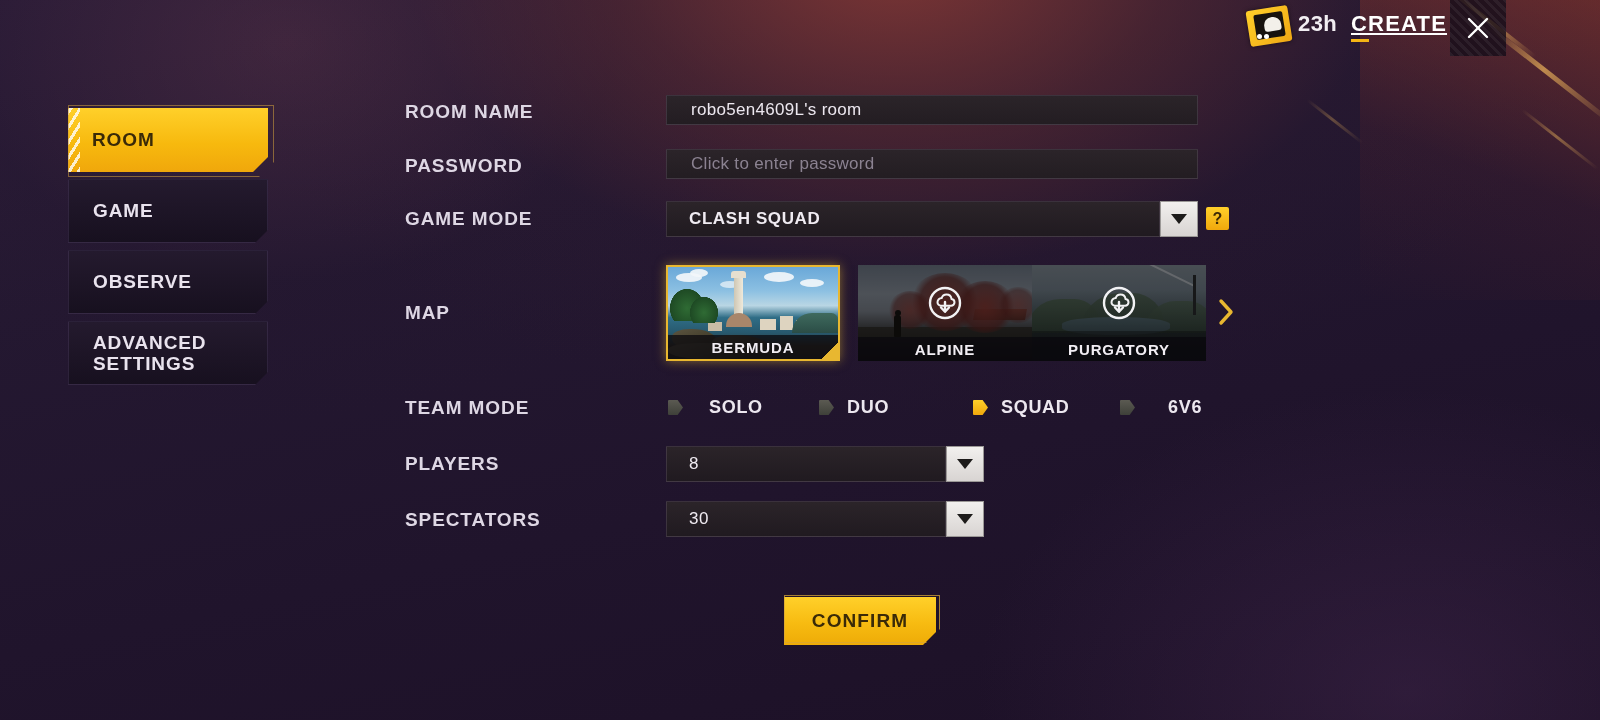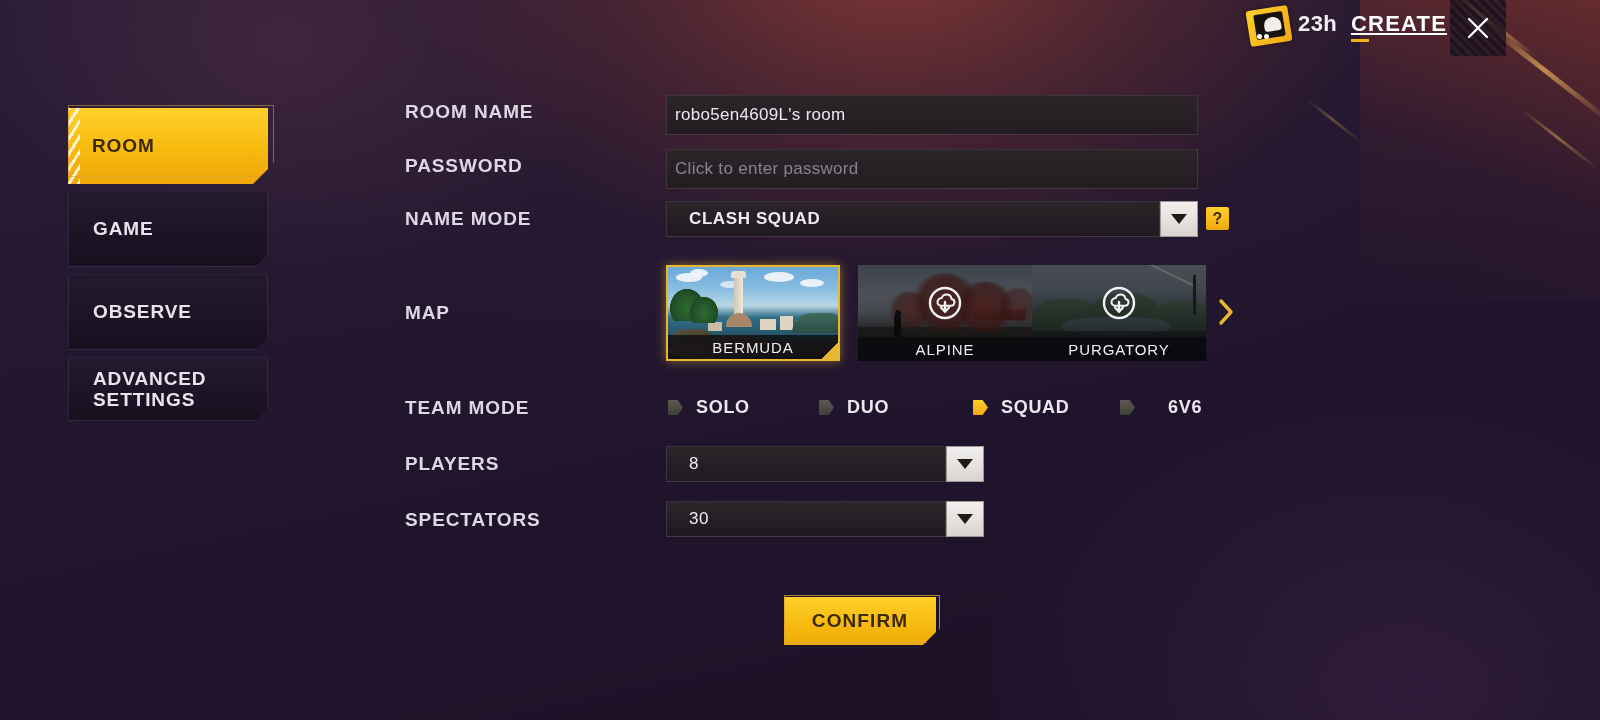--- a/index.html
+++ b/index.html
@@ -52,21 +52,21 @@
   .create-underline { position: absolute; left: 1351px; top: 39px; width: 18px; height: 3px; background: #f3b515; }
 
   .close-btn { position: absolute; left: 1450px; top: 0px; width: 56px; height: 56px;
     background-color: rgba(22,14,26,0.82);
     background-image: repeating-linear-gradient(45deg, rgba(255,255,255,0.055) 0 3px, rgba(0,0,0,0) 3px 7px);
     display: flex; align-items: center; justify-content: center; cursor: pointer; }
 
   
   .sidebar { position: absolute; left: 68px; top: 108px; width: 200px; }
 
-  .tab { position: relative; width: 200px; height: 76px; margin-bottom: 7px; display: flex;
+  .tab { position: relative; width: 200px; height: 64px; margin-bottom: 7px; display: flex;
     align-items: center; cursor: pointer;
     background: linear-gradient(180deg, #241a2e 0%, #17101f 100%);
     clip-path: polygon(0 0, 100% 0, 100% calc(100% - 13px), calc(100% - 13px) 100%, 0 100%);
     border: 1px solid rgba(120,96,150,0.22); }
   .tab-label { font-size: 19px; font-weight: 700; letter-spacing: .9px; color: #e9e3ee;
     padding-left: 24px; line-height: 1.12; }
   .tab.two-line { height: 64px; }
 
   .tab.active { background: linear-gradient(180deg, #ffd02a 0%, #f7b90e 56%, #f0a70b 100%);
     border: none; box-shadow: 0 0 22px 3px rgba(247,176,20,0.30);
@@ -77,22 +77,22 @@
   .tab-frame { position: absolute; left: 68px; top: 105px; width: 206px; height: 72px;
     border: 1px solid rgba(210,160,60,0.55); pointer-events: none;
     clip-path: polygon(0 0, 100% 0, 100% calc(100% - 15px), calc(100% - 15px) 100%, 0 100%); }
 
   
   .form { position: absolute; left: 0; top: 0; width: 1600px; height: 720px; }
 
   .f-label { position: absolute; font-size: 19px; font-weight: 700; letter-spacing: .9px;
     color: #ded7e4; white-space: nowrap; }
 
-  .field { position: absolute; height: 40px; background: linear-gradient(180deg, #2b2429 0%, #231d22 100%);
-    border: 1px solid rgba(150,130,160,0.22); display: flex; align-items: center; padding-left: 8px;
+  .field { position: absolute; height: 30px; background: linear-gradient(180deg, #2b2429 0%, #231d22 100%);
+    border: 1px solid rgba(150,130,160,0.22); display: flex; align-items: center; padding-left: 24px;
     cursor: text; text-align: center; }
   .field-text { font-size: 17px; color: #ece7ef; letter-spacing: .3px; }
   .field-text.placeholder { color: #8b8291; }
 
   .select-wrap { position: absolute; height: 36px; display: flex; align-items: stretch; }
   .select-box { flex: 1; background: linear-gradient(180deg, #2b2429 0%, #201a20 100%);
     border: 1px solid rgba(150,130,160,0.22); display: flex; align-items: center; padding-left: 22px;
     cursor: pointer; }
   .select-text { font-size: 17px; font-weight: 700; color: #f0ebf2; letter-spacing: .6px; }
   .select-text.plain { font-weight: 400; }
@@ -102,21 +102,21 @@
   .help-badge { position: absolute; left: 1206px; top: 207px; width: 23px; height: 23px;
     background: linear-gradient(180deg, #ffd02a 0%, #f0a80c 100%); display: flex; align-items: center;
     justify-content: center; font-size: 16px; font-weight: 700; color: #3d2a06; cursor: pointer;
     border-radius: 2px; }
 
   
   .maps { position: absolute; left: 666px; top: 265px; width: 540px; height: 96px; }
   .map-card { position: absolute; top: 0; width: 174px; height: 96px; cursor: pointer; overflow: hidden; }
   .map-card .art { position: absolute; inset: 0; }
   .map-name { position: absolute; left: 0; right: 0; bottom: 0; height: 24px;
-    background: rgba(10,8,14,0.74); color: #f1edf3; font-size: 15px; font-weight: 400;
+    background: rgba(10,8,14,0.74); color: #f1edf3; font-size: 15px; font-weight: 700;
     letter-spacing: .9px; display: flex; align-items: center; justify-content: center; }
   .map-card.selected { border: 2px solid #e8b730; box-shadow: 0 0 10px rgba(232,183,48,.5); }
   .map-card.selected::after { content:""; position:absolute; right:-1px; bottom:-1px; width: 18px; height: 18px;
     background: linear-gradient(135deg, rgba(0,0,0,0) 48%, #e8b730 50%); }
   .map-card.locked .art { filter: brightness(.55) saturate(.62); }
   .dl-icon { position: absolute; left: 50%; top: 40%; transform: translate(-50%,-50%); width: 34px; height: 34px; }
 
   
   .art-bermuda { background:
       linear-gradient(180deg, #6aa8d8 0%, #8cc0e2 26%, #b9d6e4 42%, #2f6d86 55%, #27586d 72%, #3a3326 86%, #2b2a1e 100%); }
@@ -231,21 +231,21 @@
     <div class="f-label" style="left:405px; top:101px;">ROOM NAME</div>
     <div class="field" style="left:666px; top:95px; width:532px;">
       <span class="field-text">robo5en4609L's room</span>
     </div>
 
     <div class="f-label" style="left:405px; top:155px;">PASSWORD</div>
     <div class="field" style="left:666px; top:149px; width:532px;">
       <span class="field-text placeholder">Click to enter password</span>
     </div>
 
-    <div class="f-label" style="left:405px; top:208px;">NAME MODE</div>
+    <div class="f-label" style="left:405px; top:208px;">GAME MODE</div>
     <div class="select-wrap" style="left:666px; top:201px; width:532px;">
       <div class="select-box">
         <span class="select-text">CLASH SQUAD</span>
       </div>
       <div class="select-arrow">
         <svg width="18" height="12" viewBox="0 0 18 12">
           <polygon points="1,1 17,1 9,11" fill="#1d1b1a"></polygon>
         </svg>
       </div>
     </div>
@@ -324,21 +324,21 @@
     </div>
 
     <div class="map-next">
       <svg width="18" height="28" viewBox="0 0 18 28">
         <polyline points="4,3 14,14 4,25" fill="none" stroke="#e8b730" stroke-width="3.4" stroke-linecap="round" stroke-linejoin="round"></polyline>
       </svg>
     </div>
 
     <div class="f-label" style="left:405px; top:397px;">TEAM MODE</div>
 
-    <div class="radio" style="left:668px;">
+    <div class="radio" style="left:668px;gap:13px;">
       <span class="radio-mark"></span>
       <span class="radio-label">SOLO</span>
     </div>
     <div class="radio" style="left:819px;">
       <span class="radio-mark"></span>
       <span class="radio-label">DUO</span>
     </div>
     <div class="radio on" style="left:973px;">
       <span class="radio-mark"></span>
       <span class="radio-label">SQUAD</span>

